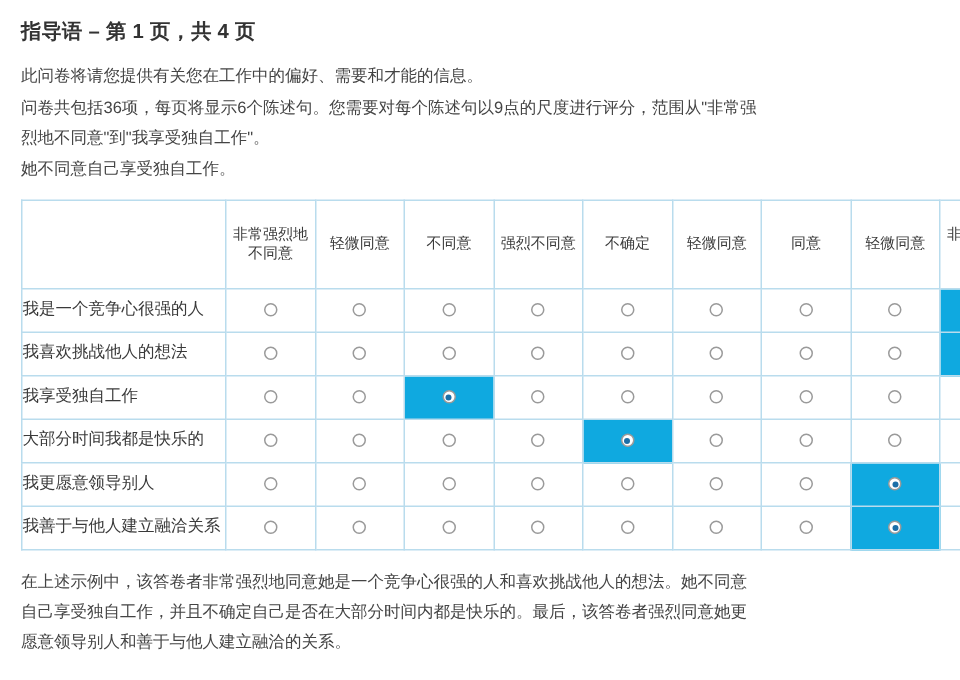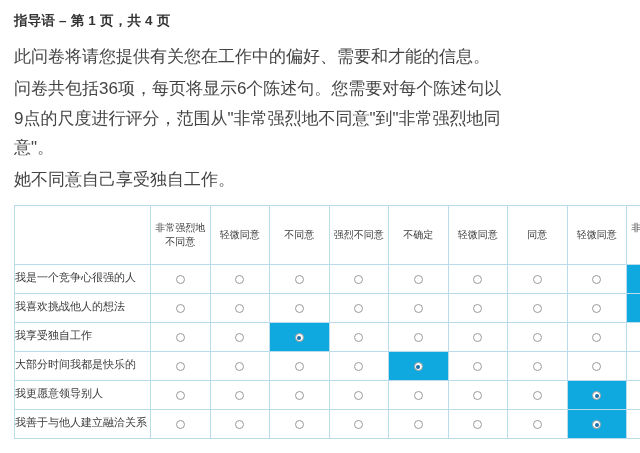--- a/index.html
+++ b/index.html
@@ -22,21 +22,21 @@
     padding: 12px 14px 0 14px;
   }
   .title {
     font-size: 13.5px;
     font-weight: bold;
     color: #333333;
     margin: 0 0 12px 0;
     letter-spacing: 0.2px;
   }
   .intro {
-    font-size: 17px;
+    font-size: 11px;
     line-height: 1.75;
     color: #444444;
     margin: 0 0 10px 0;
   }
   .intro p {
     margin: 0 0 2px 0;
   }
   .table-wrap {
     margin-top: 4px;
   }
@@ -66,21 +66,20 @@
   }
   col.statement { width: 136px; }
   col.opt { width: 59.5px; }
   td.statement {
     font-size: 11px;
     color: #3a3a3a;
     padding: 4px 6px;
     line-height: 1.45;
     vertical-align: middle;
     height: 28px;
-    font-family: Liberation Mono, monospace;
   }
   td.cell {
     text-align: center;
     vertical-align: middle;
     height: 28px;
   }
   td.cell.sel {
     background: #0fa9e0;
   }
   .radio {
@@ -129,21 +128,21 @@
 </style>
 </head>
 <body>
 
 <div class="page">
 
   <h1 class="title">指导语 – 第 1 页，共 4 页</h1>
 
   <div class="intro">
     <p>此问卷将请您提供有关您在工作中的偏好、需要和才能的信息。</p>
-    <p>问卷共包括36项，每页将显示6个陈述句。您需要对每个陈述句以9点的尺度进行评分，范围从"非常强烈地不同意"到"非常强烈地同意"。</p>
+    <p>问卷共包括36项，每页将显示6个陈述句。您需要对每个陈述句以9点的尺度进行评分，范围从"非常强烈地不同意"到"我享受独自工作"。</p>
     <p>她不同意自己享受独自工作。</p>
   </div>
 
   <div class="table-wrap">
     <table class="survey">
       <colgroup>
         <col class="statement">
         <col class="opt">
           <col class="opt">
           <col class="opt">
@@ -238,18 +237,21 @@
             <td class="cell"><span class="radio"></span></td>
             <td class="cell"><span class="radio"></span></td>
             <td class="cell"><span class="radio"></span></td>
             <td class="cell sel"><span class="radio checked"></span></td>
             <td class="cell"></td>
           </tr>
         </tbody>
     </table>
   </div>
 
+  <div class="footer-note">
+    <span>在上述示例中，该答卷者非常强烈地同意她是一个竞争心很强的人和喜欢挑战他人的想法。她不同意自己享受独自工作，并且不确定自己是否在大部分时间内都是快乐的。最后，该答卷者强烈同意她更愿意领导别人和善于与他人建立融洽的关系。</span>
+  </div>
 
   <div class="next-wrap">
     <button class="next-btn">下一页</button>
   </div>
 
 </div>
 
 </body></html>

